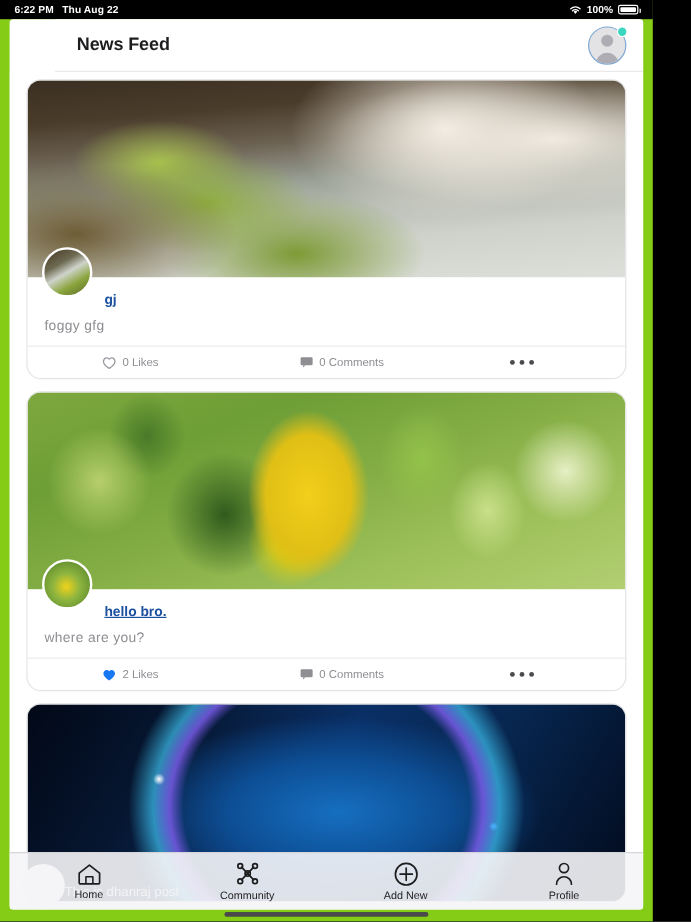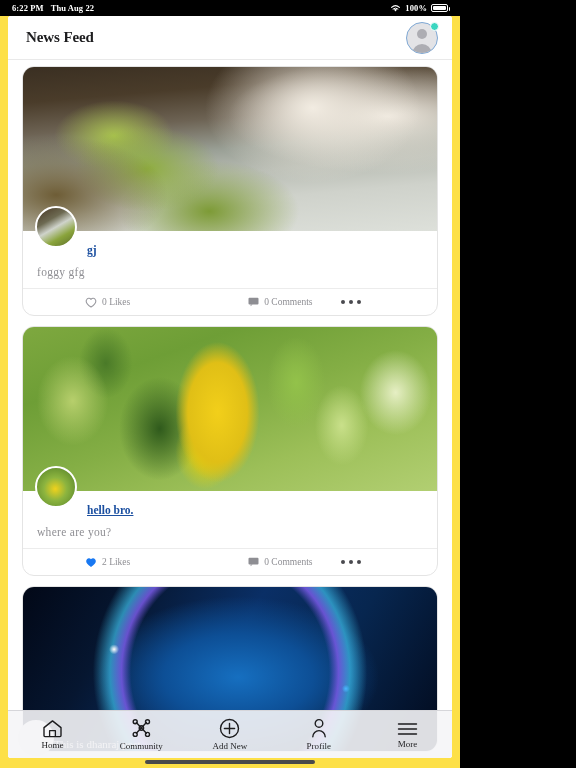--- a/index.html
+++ b/index.html
@@ -6,23 +6,23 @@
   html, body {
     width:576px; height:768px;
     background:#000;
     font-family:"Liberation Sans", sans-serif;
     overflow:hidden;
   }
 
   
   .device {
     position:relative;
-    width:460px; height:768px;
-    background:#fde047;
-    display:flex; flex-direction:column;font-family:Liberation Serif, serif;
+    width:544px; height:768px;
+    background:#84cc16;
+    display:flex; flex-direction:column;
   }
 
   
   .statusbar {
     height:16px; flex:0 0 16px;
     background:#000; color:#fff;
     display:flex; align-items:center;
     padding:0 12px;
     font-size:8.5px; font-weight:bold;
     letter-spacing:.1px;
@@ -52,21 +52,21 @@
     display:flex; flex-direction:column;
   }
 
   
   .appbar {
     flex:0 0 44px;
     background:#fff;
     display:flex; align-items:center;
     padding:0 14px 0 18px;
     border-bottom:1px solid #e9e9e9;
-    position:relative; z-index:5;
+    position:relative; z-index:5;margin-left:38px;
   }
   .appbar-title {
     font-size:15px; font-weight:bold; color:#1d1d1f;
     letter-spacing:-.1px;
   }
   .avatar-wrap { margin-left:auto; position:relative; width:32px; height:32px; }
   .avatar-circle {
     width:32px; height:32px; border-radius:50%;
     border:1.5px solid #7fa8d4;
     background:#e3e3e6;
@@ -356,24 +356,18 @@
       </div>
 
       <div class="tab">
         <svg width="18" height="21" viewBox="0 0 18 21">
           <circle cx="9" cy="5.4" r="3.8" fill="none" stroke="#1d1d1f" stroke-width="1.4"></circle>
           <path d="M2.8 18.8 A6.2 6.2 0 0 1 15.2 18.8" fill="none" stroke="#1d1d1f" stroke-width="1.4" stroke-linecap="round"></path>
         </svg>
         <span class="tab-label">Profile</span>
       </div>
 
-      <div class="tab">
-        <svg width="21" height="16" viewBox="0 0 21 16">
-          <path d="M1.5 3 L19.5 3 M1.5 8 L19.5 8 M1.5 13 L19.5 13" stroke="#1d1d1f" stroke-width="1.4" stroke-linecap="round"></path>
-        </svg>
-        <span class="tab-label">More</span>
-      </div>
 
     </div>
   </div>
 
   <div class="home-ind"></div>
 </div>
 
 </body></html>

